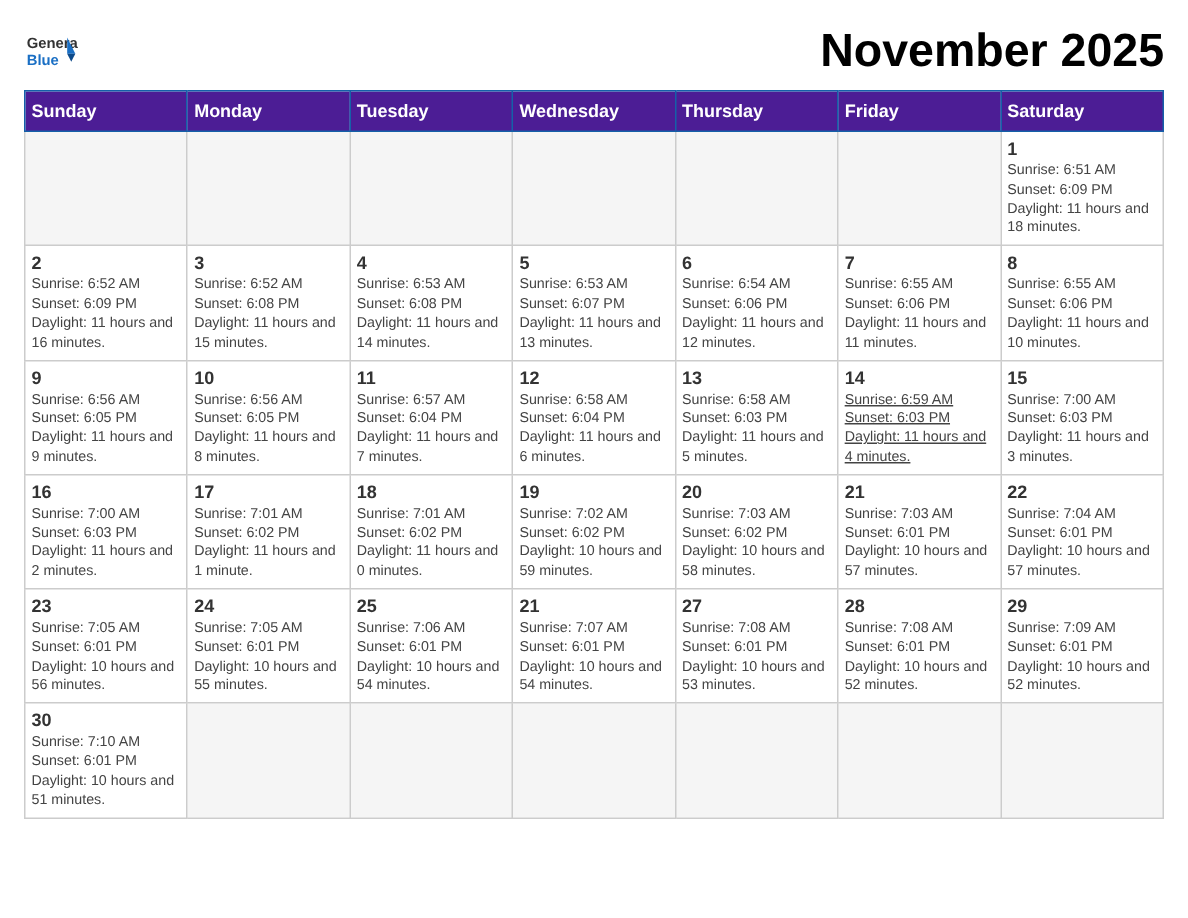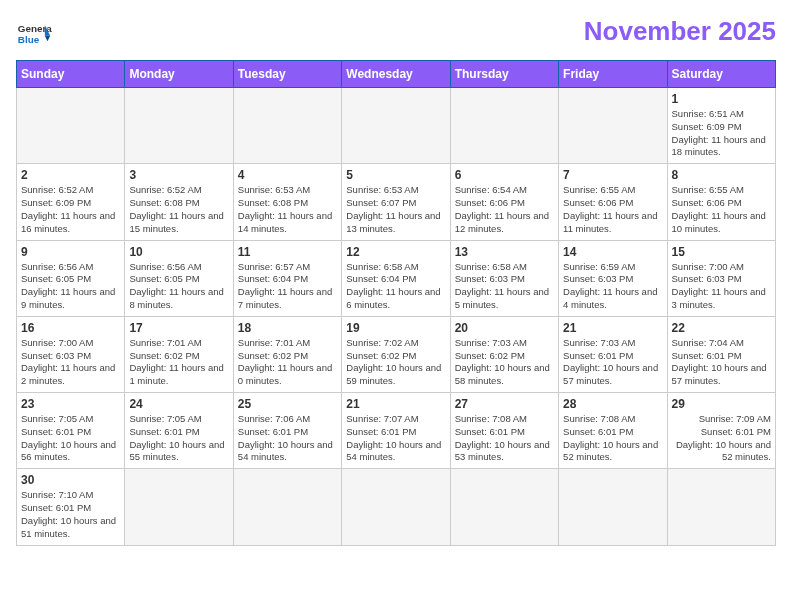--- a/index.html
+++ b/index.html
@@ -22,35 +22,35 @@
       gap: 4px;
     }
     .logo-icon {
       width: 36px;
       height: 36px;
     }
     .title-block {
       text-align: right;
     }
     .month-year {
-      font-size: 26px;
+      font-size: 31px;
       font-weight: bold;
-      color: #8b5cf6;
+      color: #000000;
     }
     .location {
       font-size: 14px;
       color: #555;
     }
     .calendar {
       width: 100%;
       border-collapse: collapse;
       border: 1px solid #ccc;
     }
     .calendar th {
-      background-color: #8b5cf6;
+      background-color: #4c1d95;
       color: #fff;
       font-size: 12px;
       font-weight: bold;
       padding: 6px 4px;
       text-align: left;
       border: 1px solid #1560a8;
     }
     .calendar td {
       border: 1px solid #ccc;
       vertical-align: top;
@@ -190,21 +190,21 @@
 Daylight: 11 hours and 6 minutes.</div>
         </td>
         <td>
           <div class="day-number">13</div>
           <div class="day-info" style="white-space: pre-line;">Sunrise: 6:58 AM
 Sunset: 6:03 PM
 Daylight: 11 hours and 5 minutes.</div>
         </td>
         <td>
           <div class="day-number">14</div>
-          <div class="day-info" style="white-space: pre-line;">Sunrise: 6:59 AM
+          <div class="day-info" style="white-space: pre-line; text-decoration: underline;">Sunrise: 6:59 AM
 Sunset: 6:03 PM
 Daylight: 11 hours and 4 minutes.</div>
         </td>
         <td>
           <div class="day-number">15</div>
           <div class="day-info" style="white-space: pre-line;">Sunrise: 7:00 AM
 Sunset: 6:03 PM
 Daylight: 11 hours and 3 minutes.</div>
         </td>
       </tr>
@@ -284,21 +284,21 @@
 Daylight: 10 hours and 53 minutes.</div>
         </td>
         <td>
           <div class="day-number">28</div>
           <div class="day-info" style="white-space: pre-line;">Sunrise: 7:08 AM
 Sunset: 6:01 PM
 Daylight: 10 hours and 52 minutes.</div>
         </td>
         <td>
           <div class="day-number">29</div>
-          <div class="day-info" style="white-space: pre-line; text-align: right;">Sunrise: 7:09 AM
+          <div class="day-info" style="white-space: pre-line;">Sunrise: 7:09 AM
 Sunset: 6:01 PM
 Daylight: 10 hours and 52 minutes.</div>
         </td>
       </tr>
       <tr>
         <td>
           <div class="day-number">30</div>
           <div class="day-info" style="white-space: pre-line;">Sunrise: 7:10 AM
 Sunset: 6:01 PM
 Daylight: 10 hours and 51 minutes.</div>

